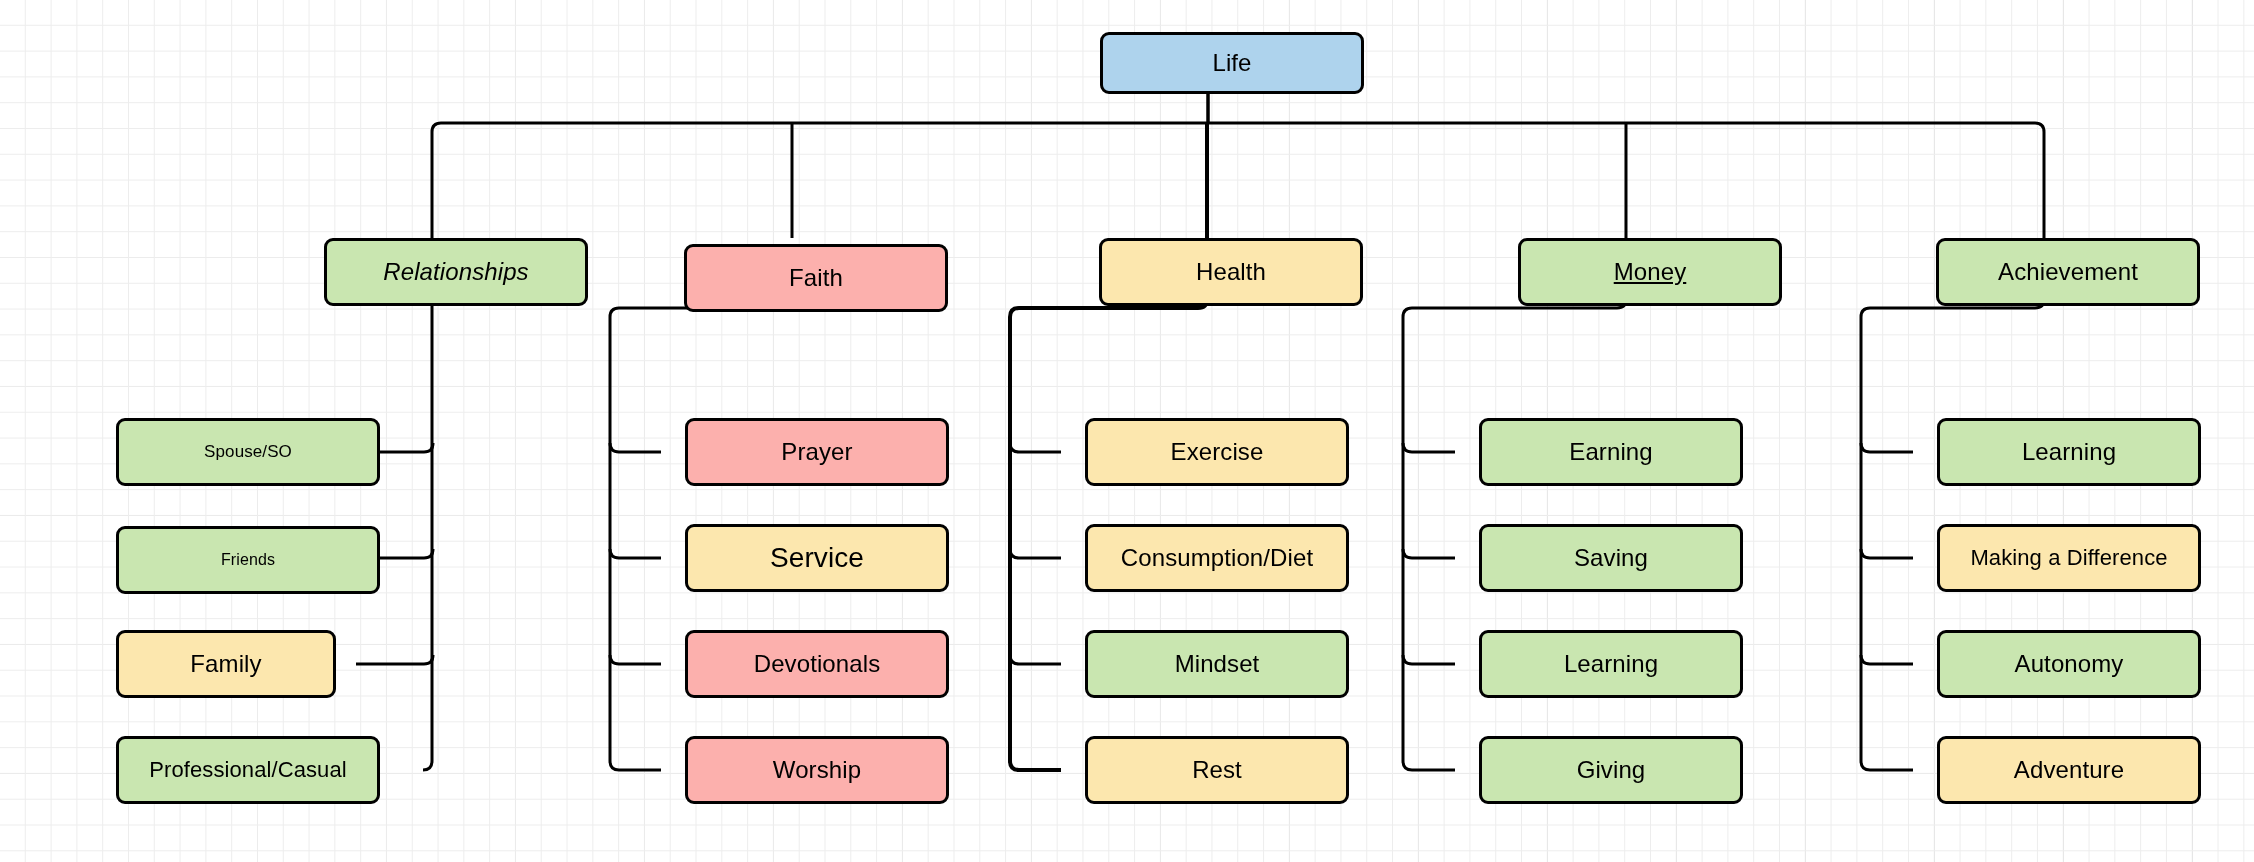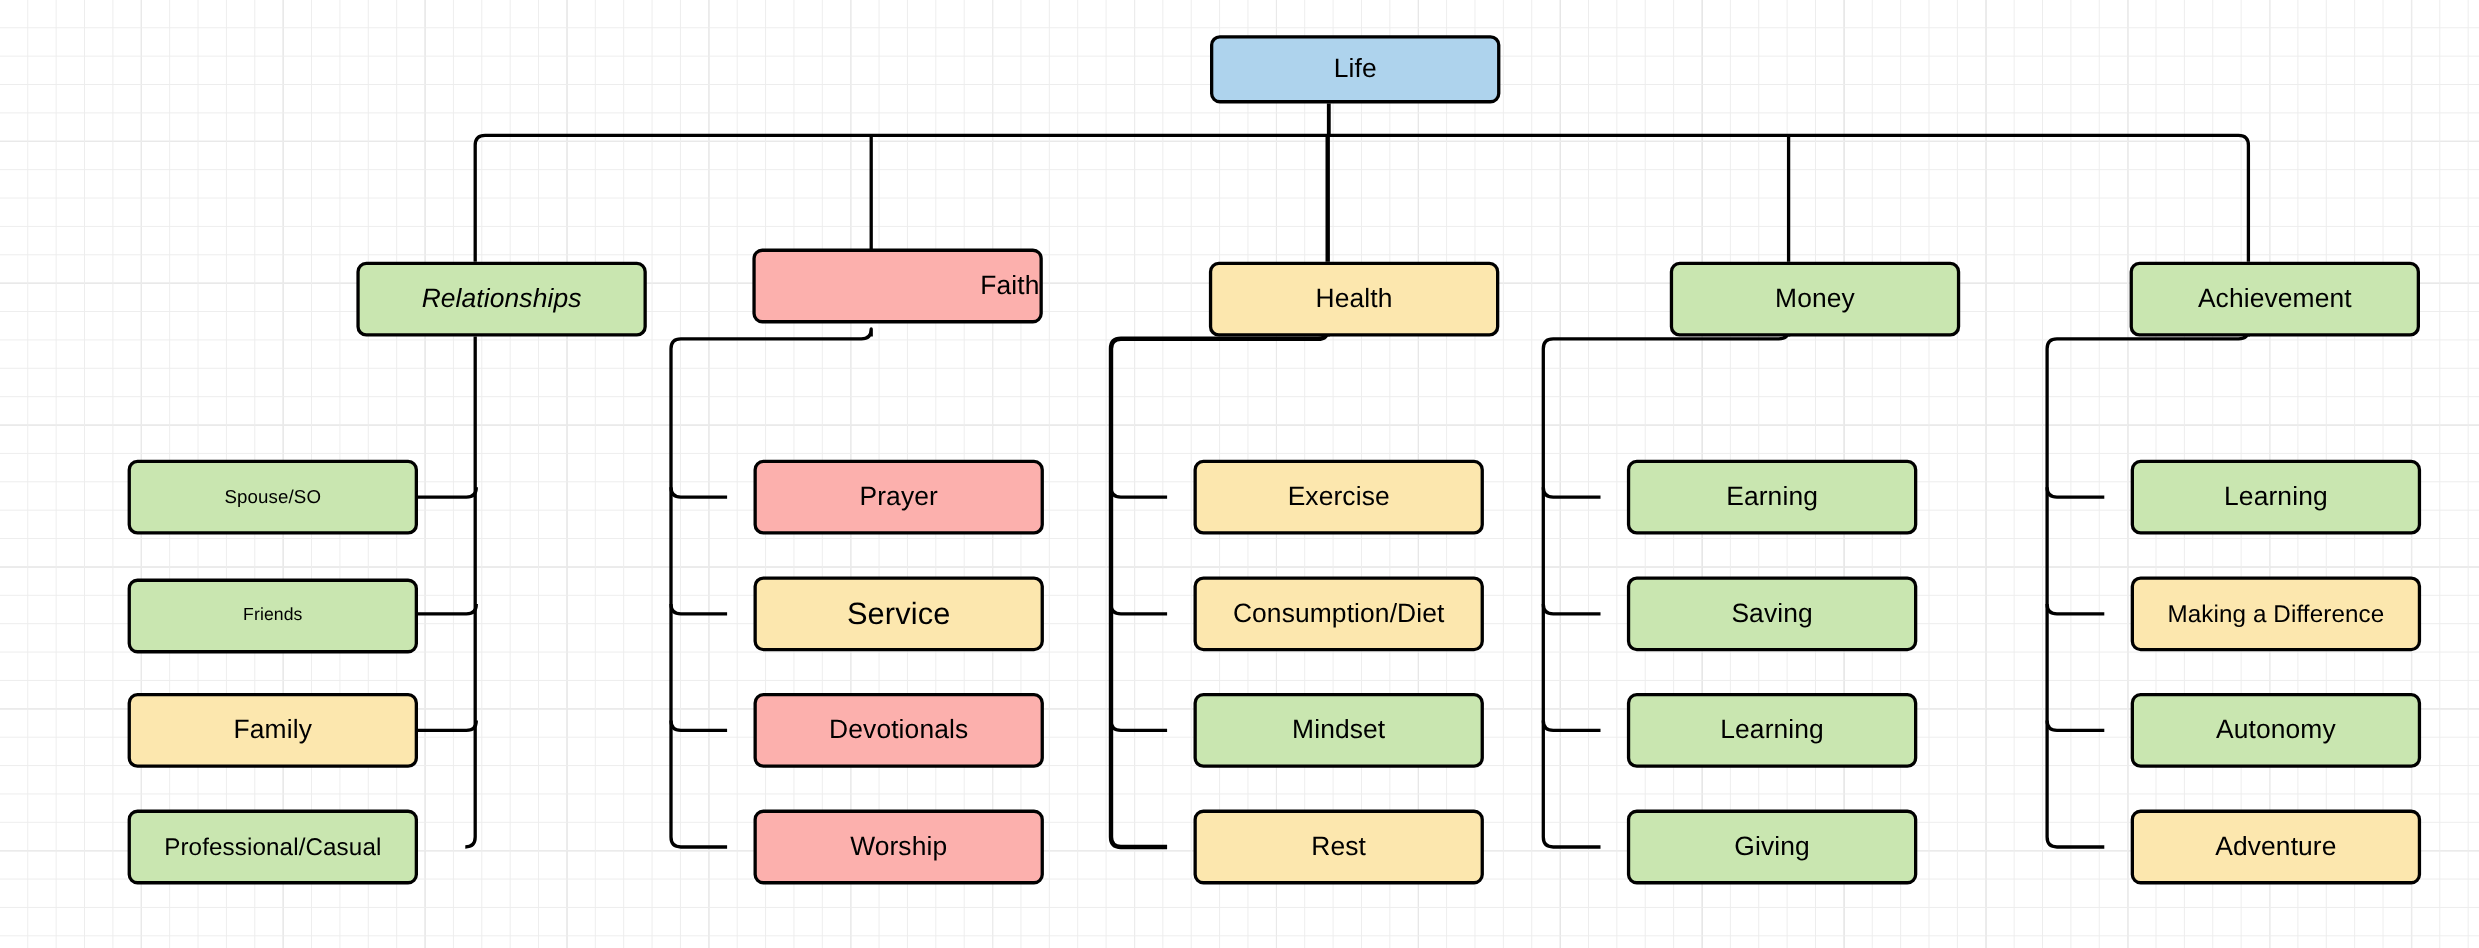--- a/index.html
+++ b/index.html
@@ -85,42 +85,42 @@
       <path d="M 1913 558 L 1870 558 Q 1861 558 1861 549" fill="none" stroke="#000000" stroke-width="3" stroke-linecap="butt" stroke-linejoin="round"></path>
       <path d="M 1913 664 L 1870 664 Q 1861 664 1861 655" fill="none" stroke="#000000" stroke-width="3" stroke-linecap="butt" stroke-linejoin="round"></path>
     </svg>
   <div id="node-layer">
       <div class="node" style="left: 92px; top: 418px; width: 264px; height: 68px; background: rgb(201, 230, 176); border-color: rgb(0, 0, 0); font-size: 17px;">
         <span>Spouse/SO</span>
       </div>
       <div class="node" style="left: 92px; top: 526px; width: 264px; height: 68px; background: rgb(201, 230, 176); border-color: rgb(0, 0, 0); font-size: 16px;">
         <span>Friends</span>
       </div>
-      <div class="node" style="left: 92px; top: 630px; width: 264px; height: 68px; background: rgb(252, 231, 174); border-color: rgb(0, 0, 0); font-size: 24px;">
+      <div class="node" style="left: 92px; top: 630px; width: 220px; height: 68px; background: rgb(252, 231, 174); border-color: rgb(0, 0, 0); font-size: 24px;">
         <span>Family</span>
       </div>
       <div class="node" style="left: 92px; top: 736px; width: 264px; height: 68px; background: rgb(201, 230, 176); border-color: rgb(0, 0, 0); font-size: 22px;">
         <span>Professional/Casual</span>
       </div>
       <div class="node" style="left: 300px; top: 238px; width: 264px; height: 68px; background: rgb(201, 230, 176); border-color: rgb(0, 0, 0); font-size: 24px; font-style: italic;">
         <span>Relationships</span>
       </div>
       <div class="node" style="left: 661px; top: 418px; width: 264px; height: 68px; background: rgb(252, 176, 173); border-color: rgb(0, 0, 0); font-size: 24px;">
         <span>Prayer</span>
       </div>
       <div class="node" style="left: 661px; top: 524px; width: 264px; height: 68px; background: rgb(252, 231, 174); border-color: rgb(0, 0, 0); font-size: 28px;">
         <span>Service</span>
       </div>
       <div class="node" style="left: 661px; top: 630px; width: 264px; height: 68px; background: rgb(252, 176, 173); border-color: rgb(0, 0, 0); font-size: 24px;">
         <span>Devotionals</span>
       </div>
       <div class="node" style="left: 661px; top: 736px; width: 264px; height: 68px; background: rgb(252, 176, 173); border-color: rgb(0, 0, 0); font-size: 24px;">
         <span>Worship</span>
       </div>
-      <div class="node" style="left: 660px; top: 226px; width: 264px; height: 68px; background: rgb(252, 176, 173); border-color: rgb(0, 0, 0); font-size: 24px; justify-content: flex-end;">
+      <div class="node" style="left: 660px; top: 244px; width: 264px; height: 68px; background: rgb(252, 176, 173); border-color: rgb(0, 0, 0); font-size: 24px;">
         <span>Faith</span>
       </div>
       <div class="node" style="left: 1061px; top: 418px; width: 264px; height: 68px; background: rgb(252, 231, 174); border-color: rgb(0, 0, 0); font-size: 24px;">
         <span>Exercise</span>
       </div>
       <div class="node" style="left: 1061px; top: 524px; width: 264px; height: 68px; background: rgb(252, 231, 174); border-color: rgb(0, 0, 0); font-size: 24px;">
         <span>Consumption/Diet</span>
       </div>
       <div class="node" style="left: 1061px; top: 630px; width: 264px; height: 68px; background: rgb(201, 230, 176); border-color: rgb(0, 0, 0); font-size: 24px;">
         <span>Mindset</span>
@@ -136,21 +136,21 @@
       </div>
       <div class="node" style="left: 1455px; top: 524px; width: 264px; height: 68px; background: rgb(201, 230, 176); border-color: rgb(0, 0, 0); font-size: 24px;">
         <span>Saving</span>
       </div>
       <div class="node" style="left: 1455px; top: 630px; width: 264px; height: 68px; background: rgb(201, 230, 176); border-color: rgb(0, 0, 0); font-size: 24px;">
         <span>Learning</span>
       </div>
       <div class="node" style="left: 1455px; top: 736px; width: 264px; height: 68px; background: rgb(201, 230, 176); border-color: rgb(0, 0, 0); font-size: 24px;">
         <span>Giving</span>
       </div>
-      <div class="node" style="left: 1494px; top: 238px; width: 264px; height: 68px; background: rgb(201, 230, 176); border-color: rgb(0, 0, 0); font-size: 24px;">
+      <div class="node" style="left: 1494px; top: 238px; width: 264px; height: 68px; background: rgb(201, 230, 176); border-color: rgb(0, 0, 0); font-size: 24px; text-decoration: underline;">
         <span>Money</span>
       </div>
       <div class="node" style="left: 1913px; top: 418px; width: 264px; height: 68px; background: rgb(201, 230, 176); border-color: rgb(0, 0, 0); font-size: 24px;">
         <span>Learning</span>
       </div>
       <div class="node" style="left: 1913px; top: 524px; width: 264px; height: 68px; background: rgb(252, 231, 174); border-color: rgb(0, 0, 0); font-size: 22px;">
         <span>Making a Difference</span>
       </div>
       <div class="node" style="left: 1913px; top: 630px; width: 264px; height: 68px; background: rgb(201, 230, 176); border-color: rgb(0, 0, 0); font-size: 24px;">
         <span>Autonomy</span>

